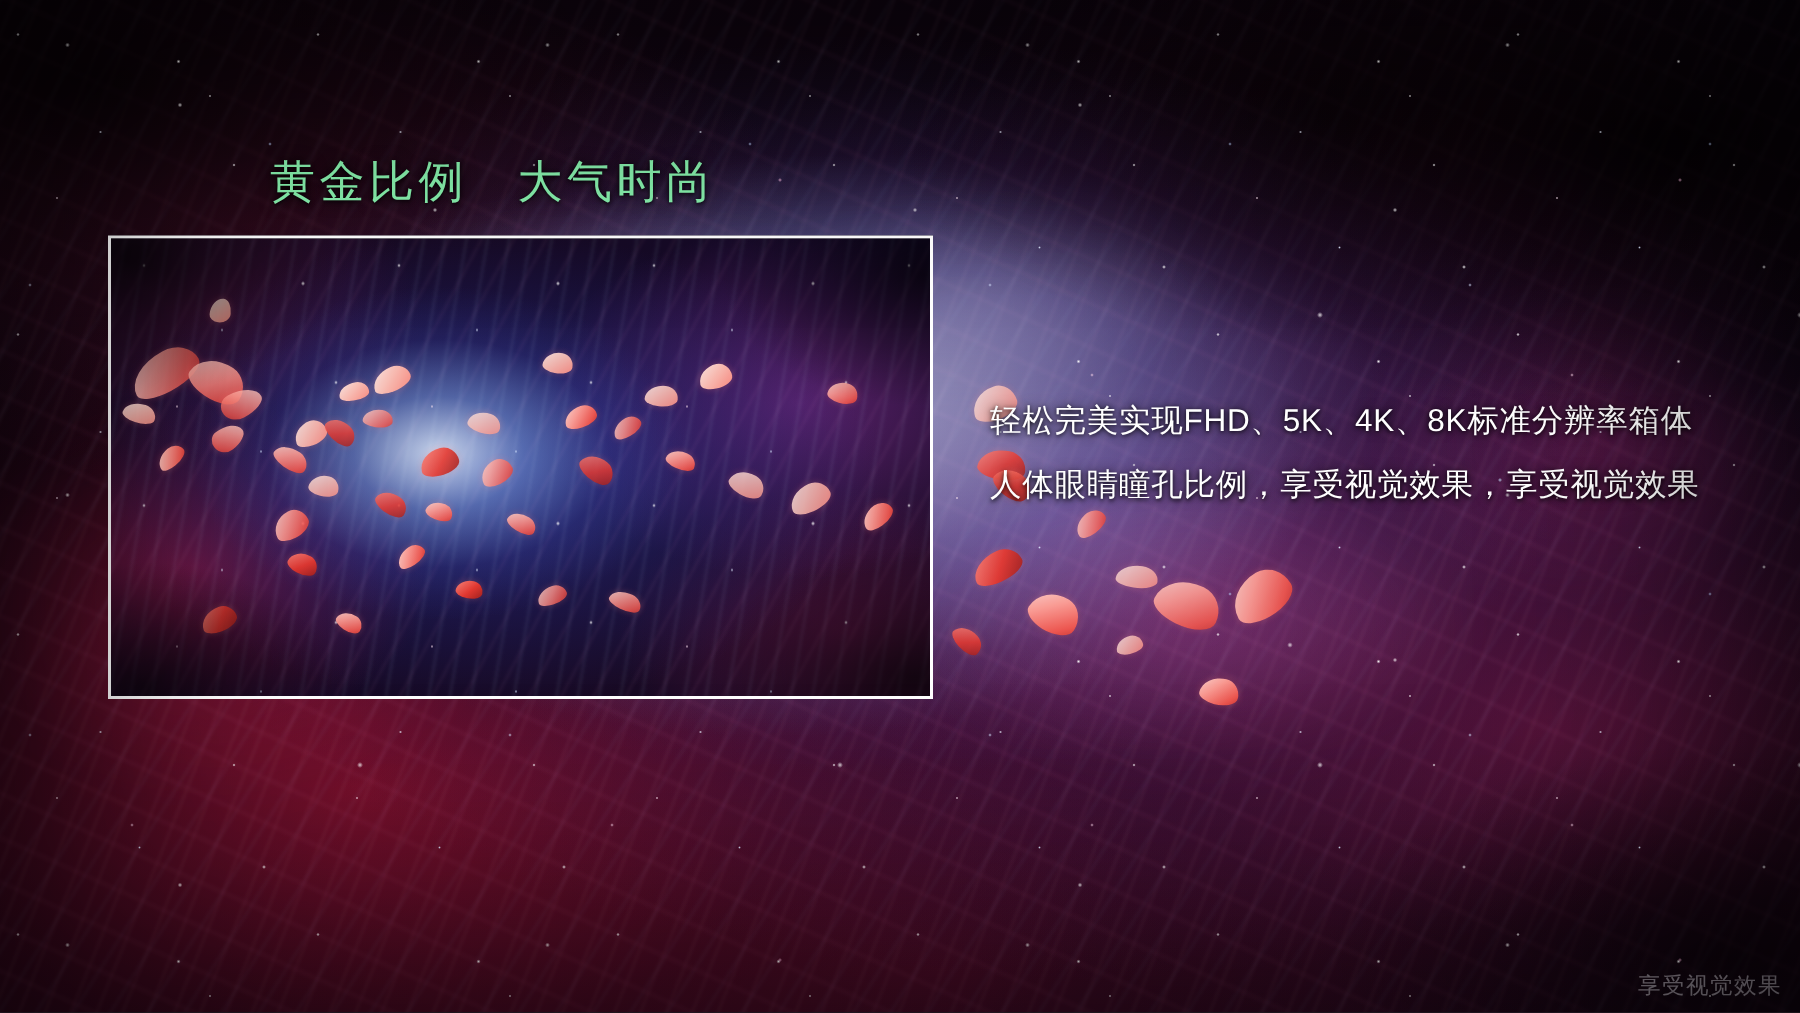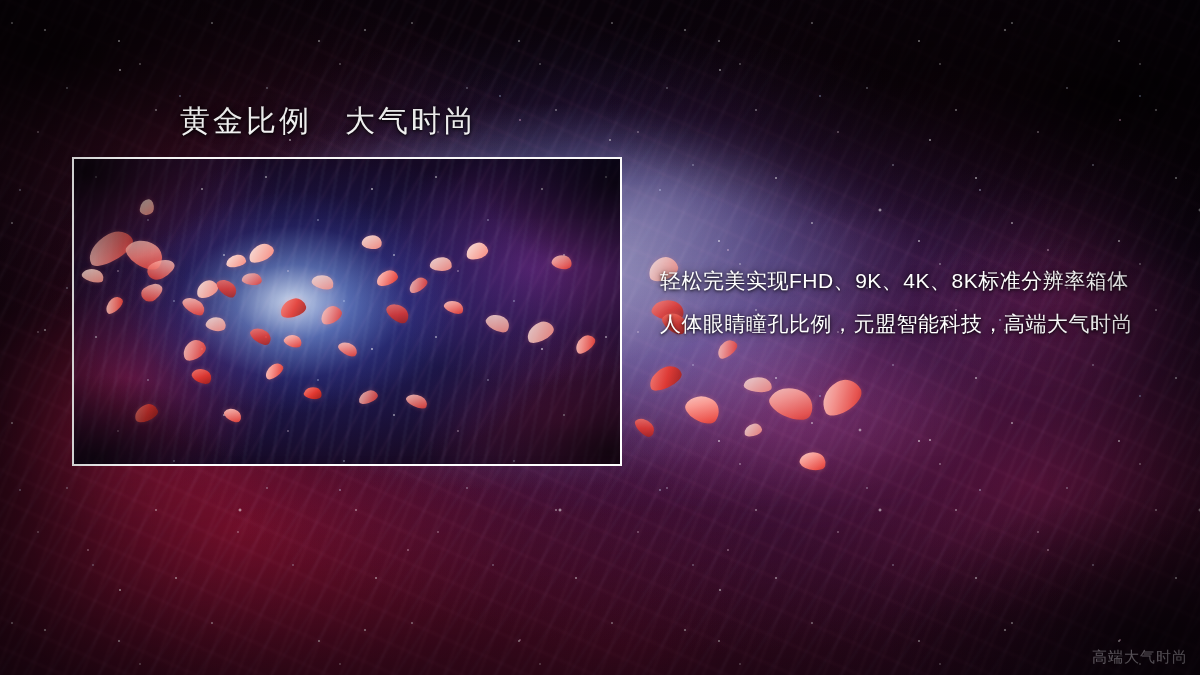--- a/index.html
+++ b/index.html
@@ -151,21 +151,21 @@
       radial-gradient(34% 38% at 4% 98%, rgba(0,0,0,.62), rgba(0,0,0,0) 72%),
       radial-gradient(36% 40% at 98% 96%, rgba(0,0,0,.66), rgba(0,0,0,0) 72%);
   }
 
   
   .title{
     position:absolute;
     left:180px;top:101px;
     font-size:30px;
     letter-spacing:3px;
-    color:#ffffff;
+    color:#86efac;
     white-space:pre;
     text-shadow:0 0 10px rgba(0,0,0,.75),0 1px 3px rgba(0,0,0,.9);
     font-weight:400;
     text-align:center;
   }
   .body-text{
     position:absolute;
     left:660px;top:259px;
     width:520px;
   }
@@ -263,20 +263,20 @@
         <div class="petal" style="left: 332px; top: 236px; width: 22px; height: 12px; transform: rotate(26deg); opacity: 0.85;"></div>
         <div class="petal deep" style="left: 60px; top: 246px; width: 24px; height: 16px; transform: rotate(-20deg); opacity: 0.89;"></div>
         <div class="petal" style="left: 150px; top: 250px; width: 18px; height: 12px; transform: rotate(34deg); opacity: 0.92;"></div>
       </div>
     <div class="frame-dark"></div>
   </div>
 
   <div class="title">黄金比例　大气时尚</div>
 
   <div class="body-text">
-    <div class="body-line">轻松完美实现FHD、9K、4K、8K标准分辨率箱体</div>
-    <div class="body-line">人体眼睛瞳孔比例，元盟智能科技，高端大气时尚</div>
+    <div class="body-line">轻松完美实现FHD、5K、4K、8K标准分辨率箱体</div>
+    <div class="body-line">人体眼睛瞳孔比例，享受视觉效果，享受视觉效果</div>
   </div>
 
-  <div class="watermark">高端大气时尚</div>
+  <div class="watermark">享受视觉效果</div>
 
   <div class="vignette"></div>
 </div>
 
 </body></html>

